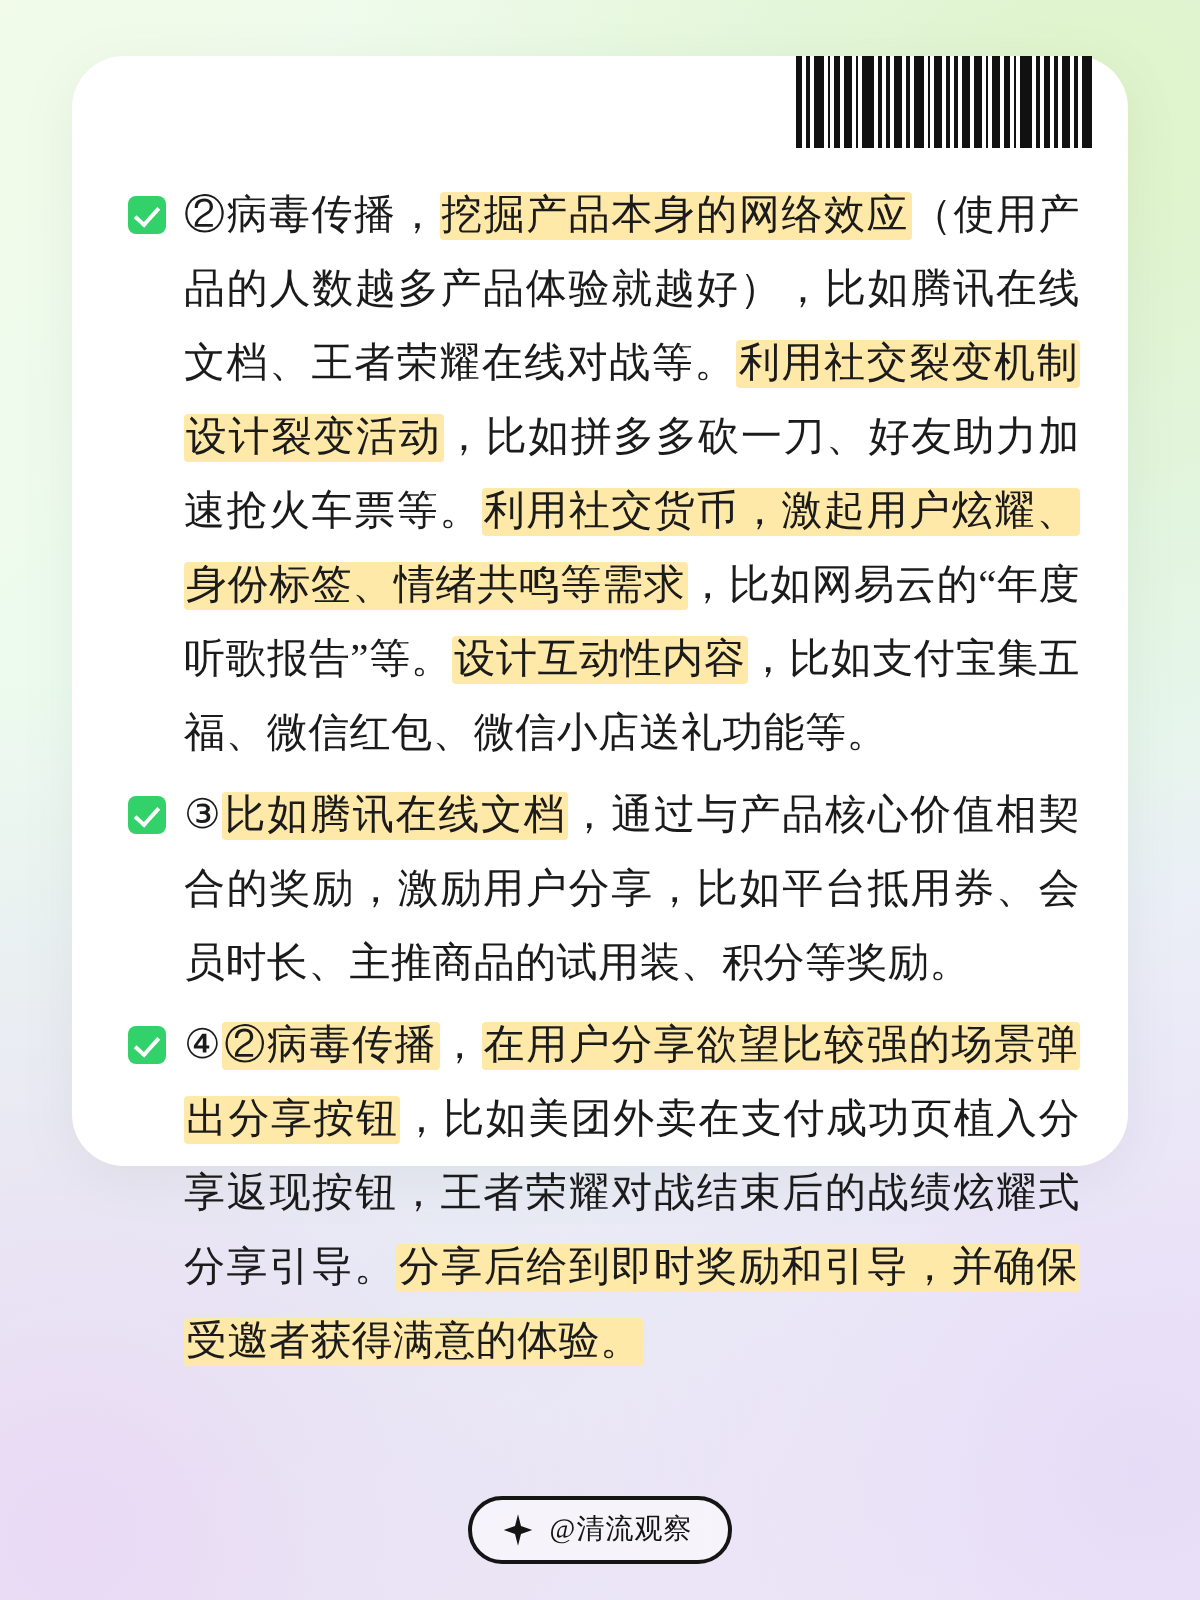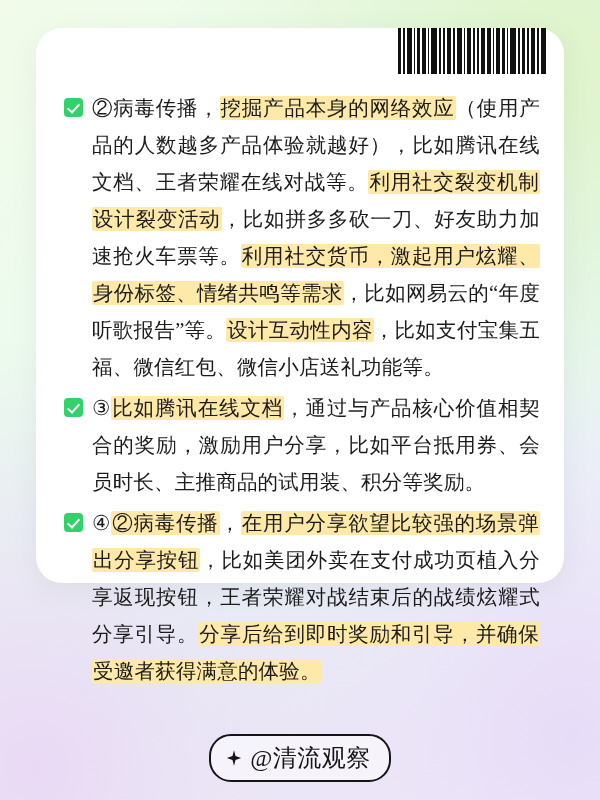--- a/index.html
+++ b/index.html
@@ -113,21 +113,21 @@
     padding: 6px 18px 6px 14px;
     background: rgba(255,255,255,0.55);
   }
   .sparkle {
     width: 18px;
     height: 18px;
     display: inline-block;
     color: #151515;
   }
   .badge-text {
-    font-size: 24px;
+    font-size: 14px;
     color: #151515;
     font-family: "Liberation Serif", "DejaVu Serif", serif;
     letter-spacing: 0.5px;
   }
 </style>
 </head>
 <body>
 
 <div class="bg-wash"></div>
 

